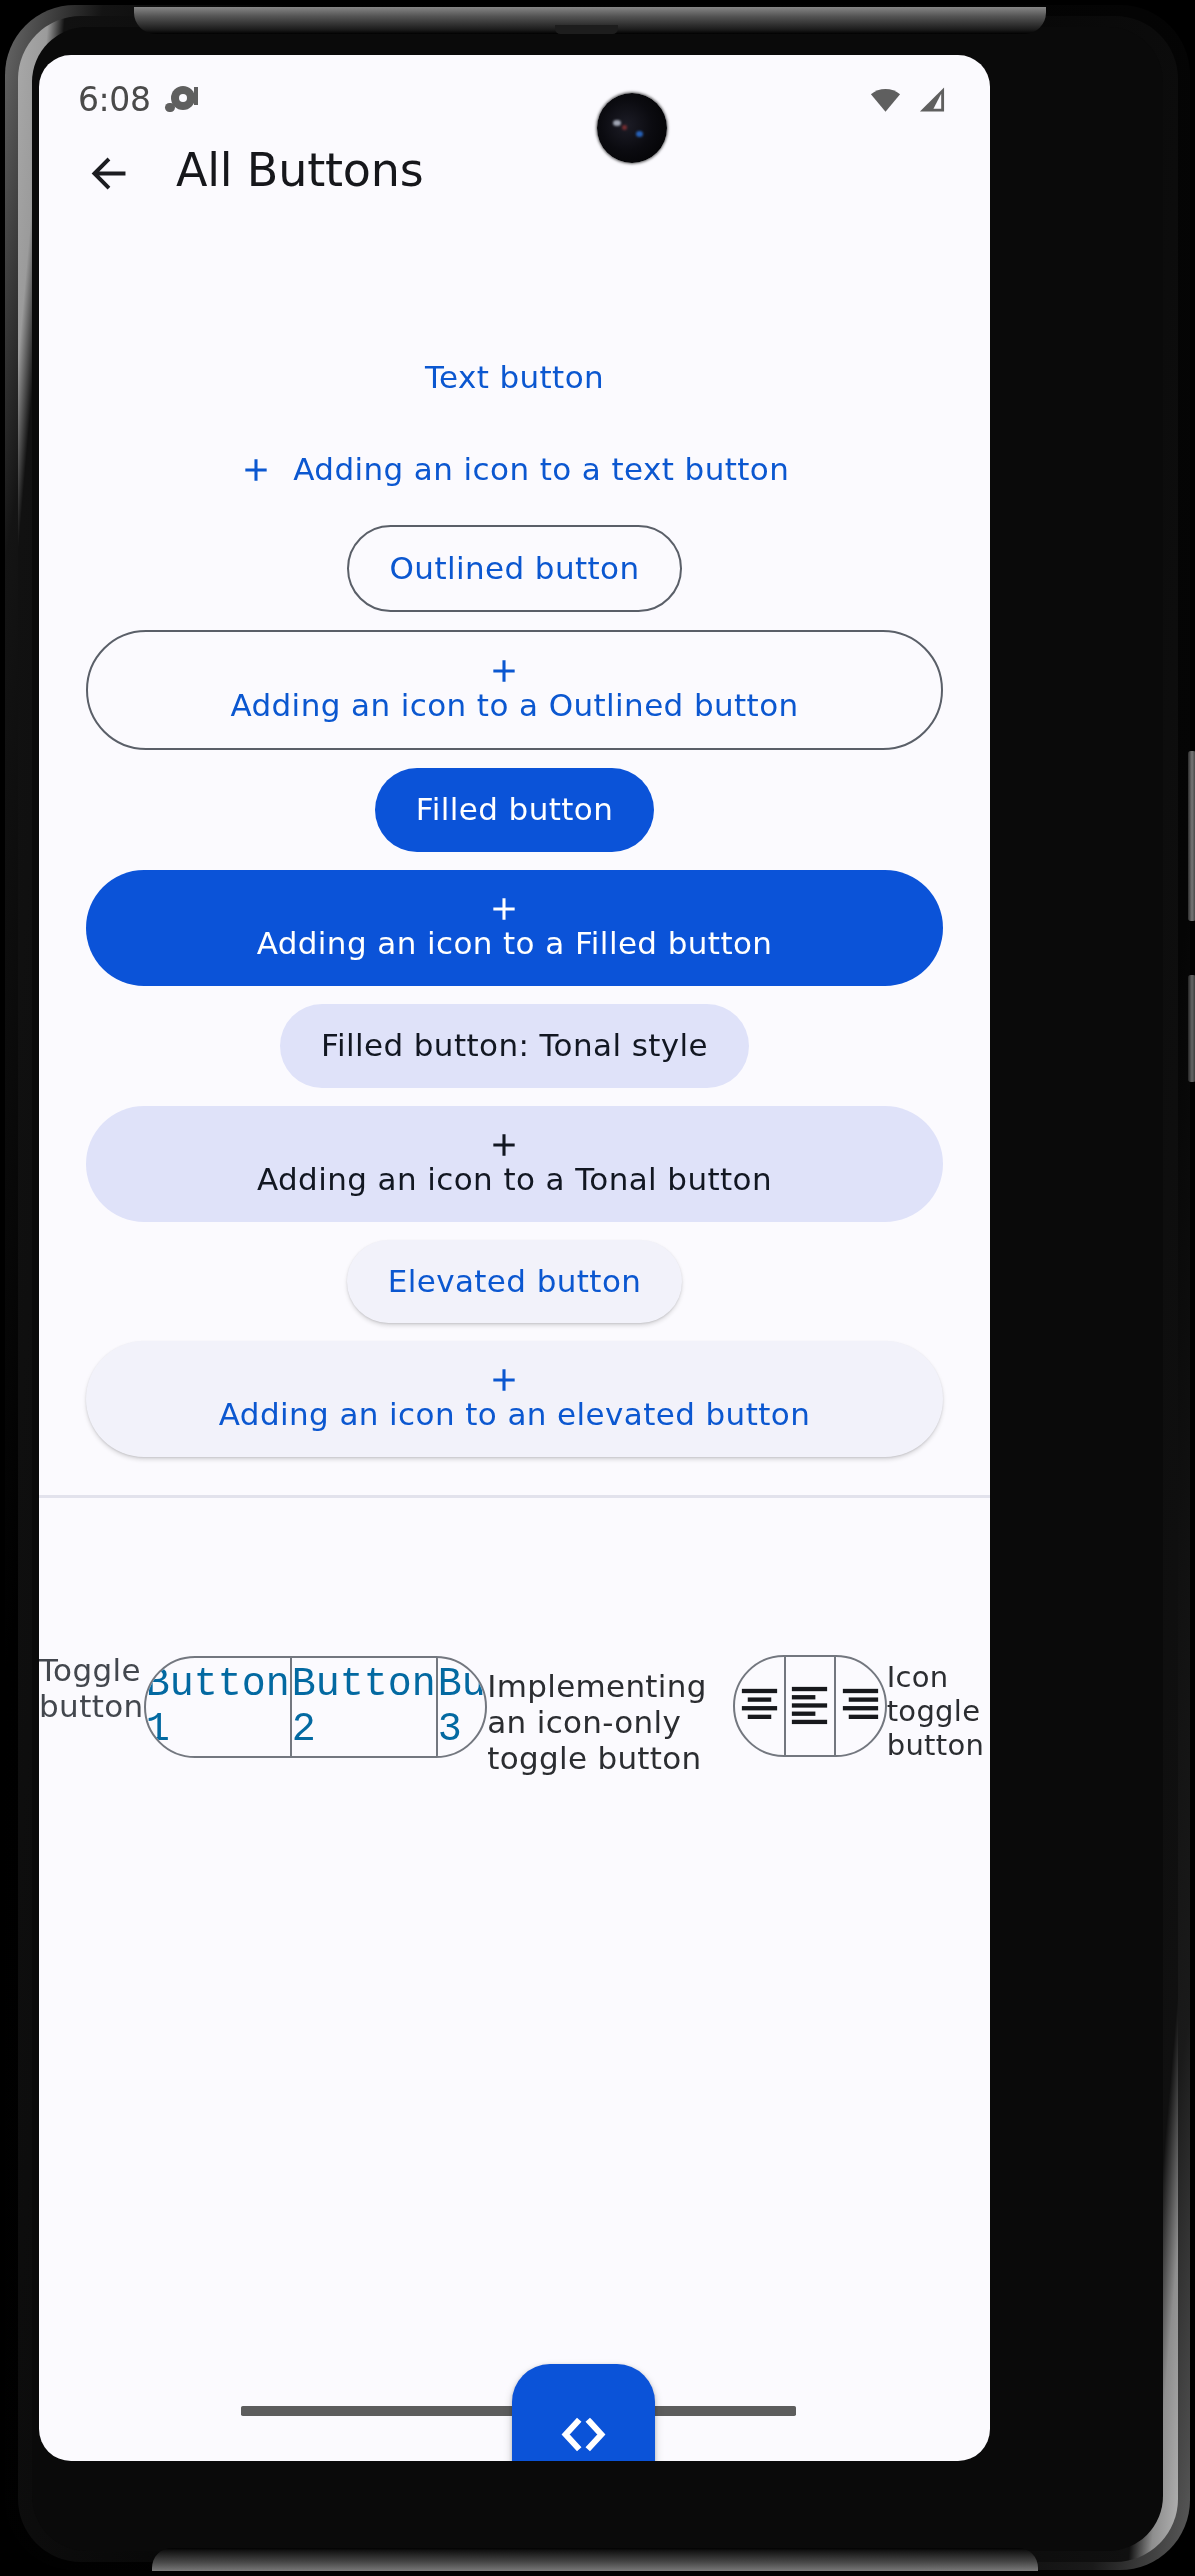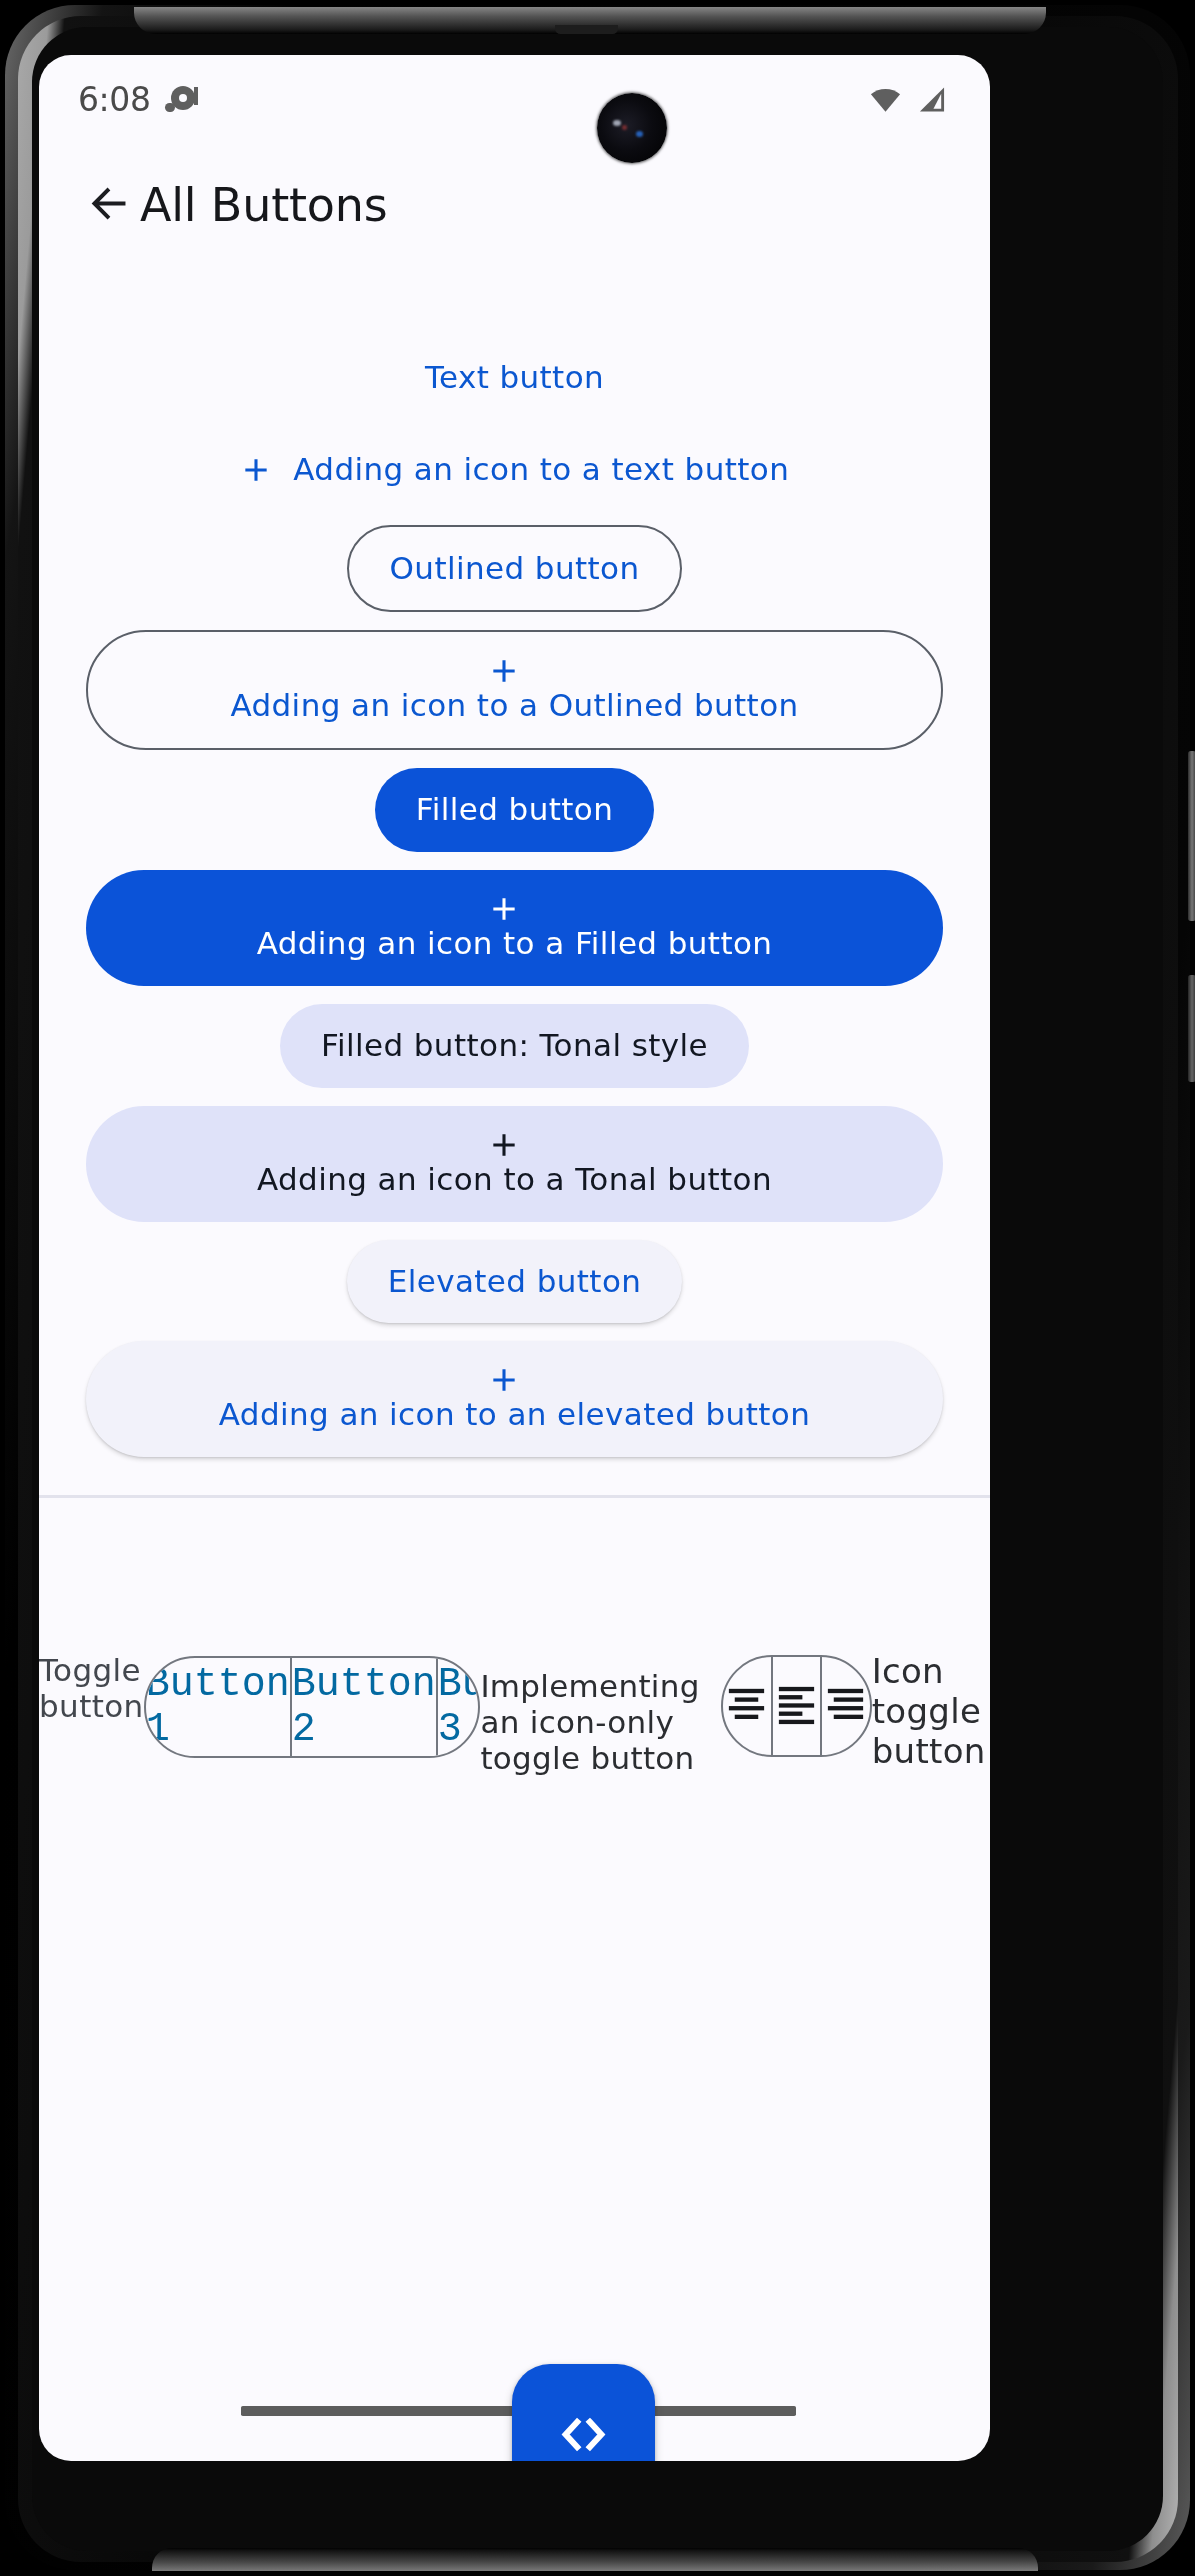--- a/index.html
+++ b/index.html
@@ -151,22 +151,23 @@
   }
   .status-right { display:flex; align-items:center; gap:14.3px; }
   .wifi-icon { width: 35px; height: 27px; }
   .signal-icon { width: 30px; height: 29px; }
 
   
   #app-bar {
     position: absolute;
     left: 0; top: 88px;
     width: 100%; height: 123px;
-    display: flex; align-items: center;
+    display: flex; 
     padding-left: 38px;
+    gap: 36px;
     z-index: 40;
   }
   #back-button {
     width: 63px; height: 63px;
     display:flex; align-items:center; justify-content:center;
     border-radius: 50%;
     cursor: pointer;
     background: transparent;
   }
   #app-bar-title {
@@ -302,21 +303,21 @@
   .icon-seg {
     width: 131px; height: 98px;
     display:flex; align-items:center; justify-content:center;
     border-right: 2.2px solid #73777f;
     cursor: pointer;
     background: transparent;
   }
   .icon-seg:last-child { border-right: none; }
 
   .bottom-caption {
-    font-size: 34px;
+    font-size: 29px;
     color: #2b2d31;
     letter-spacing: 0.3px;
     margin-top: 47px;
     font-family: "DejaVu Sans", sans-serif;
   }
 
   
   #scroll-indicator {
     position: absolute;
     left: 202px;

